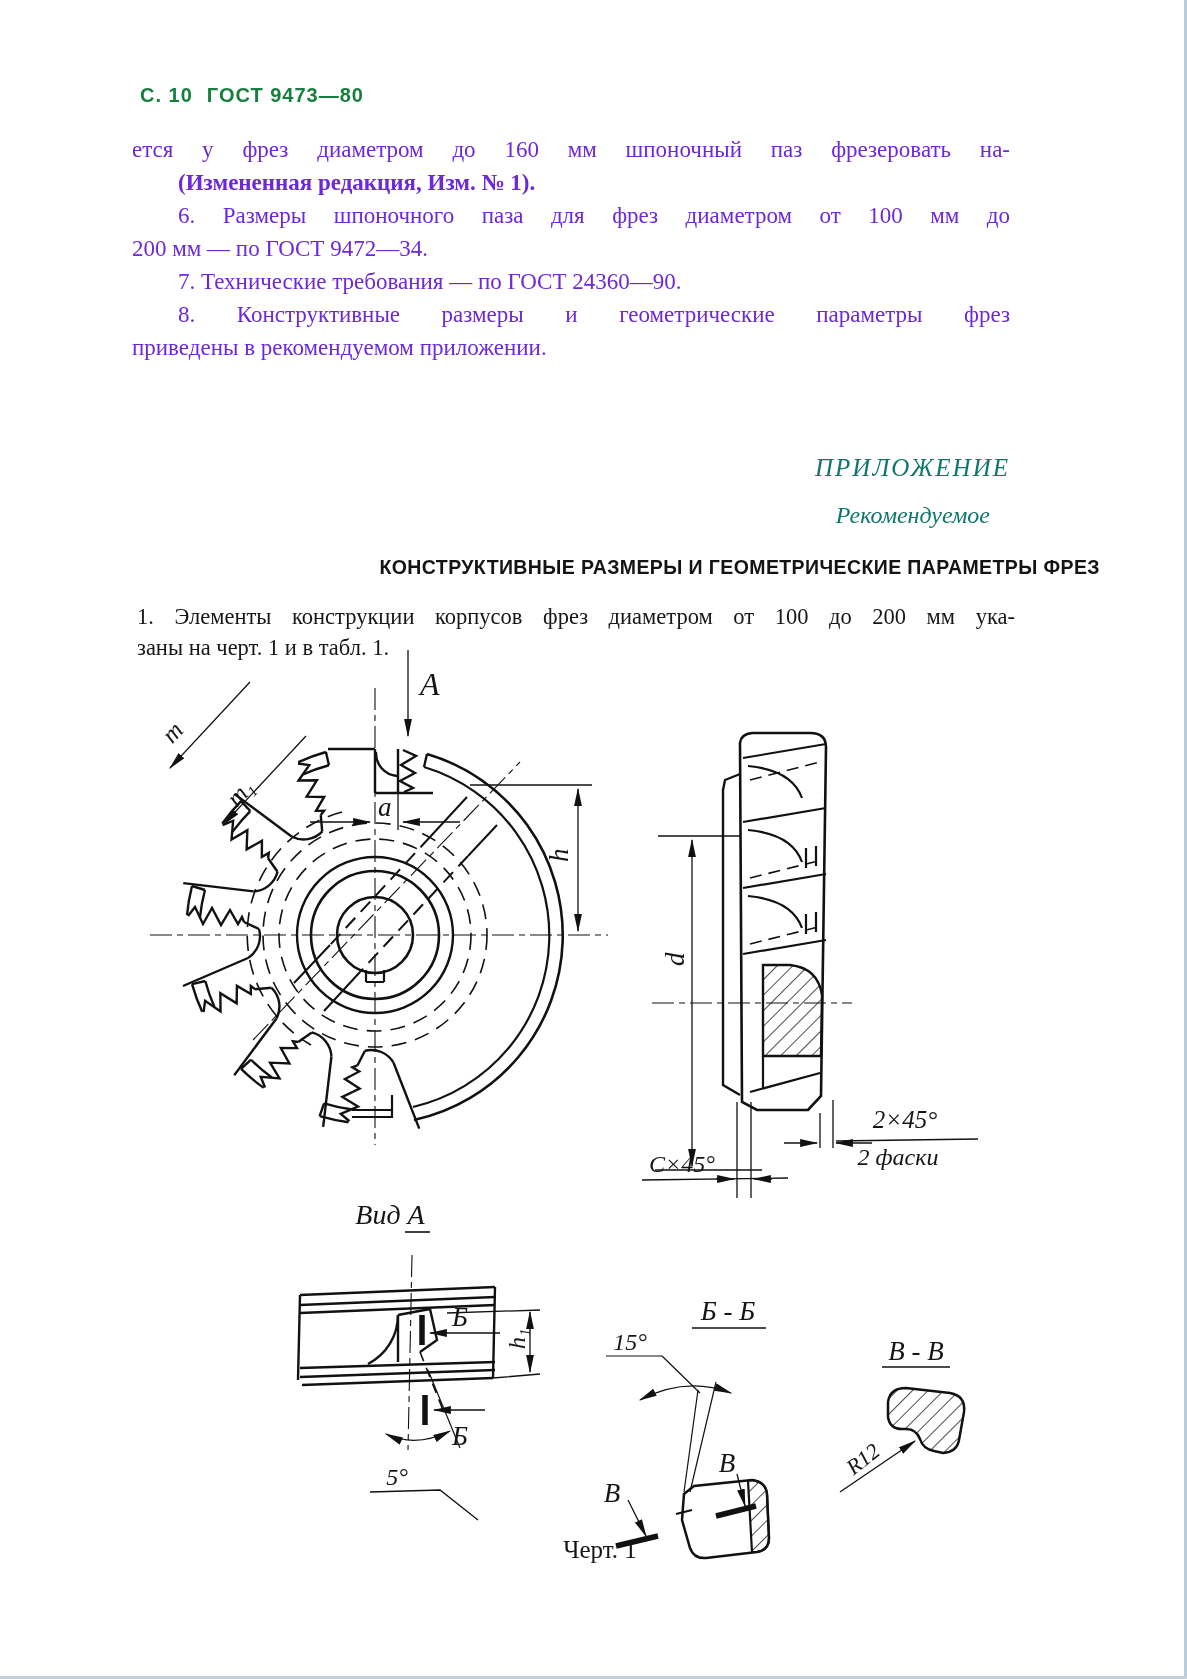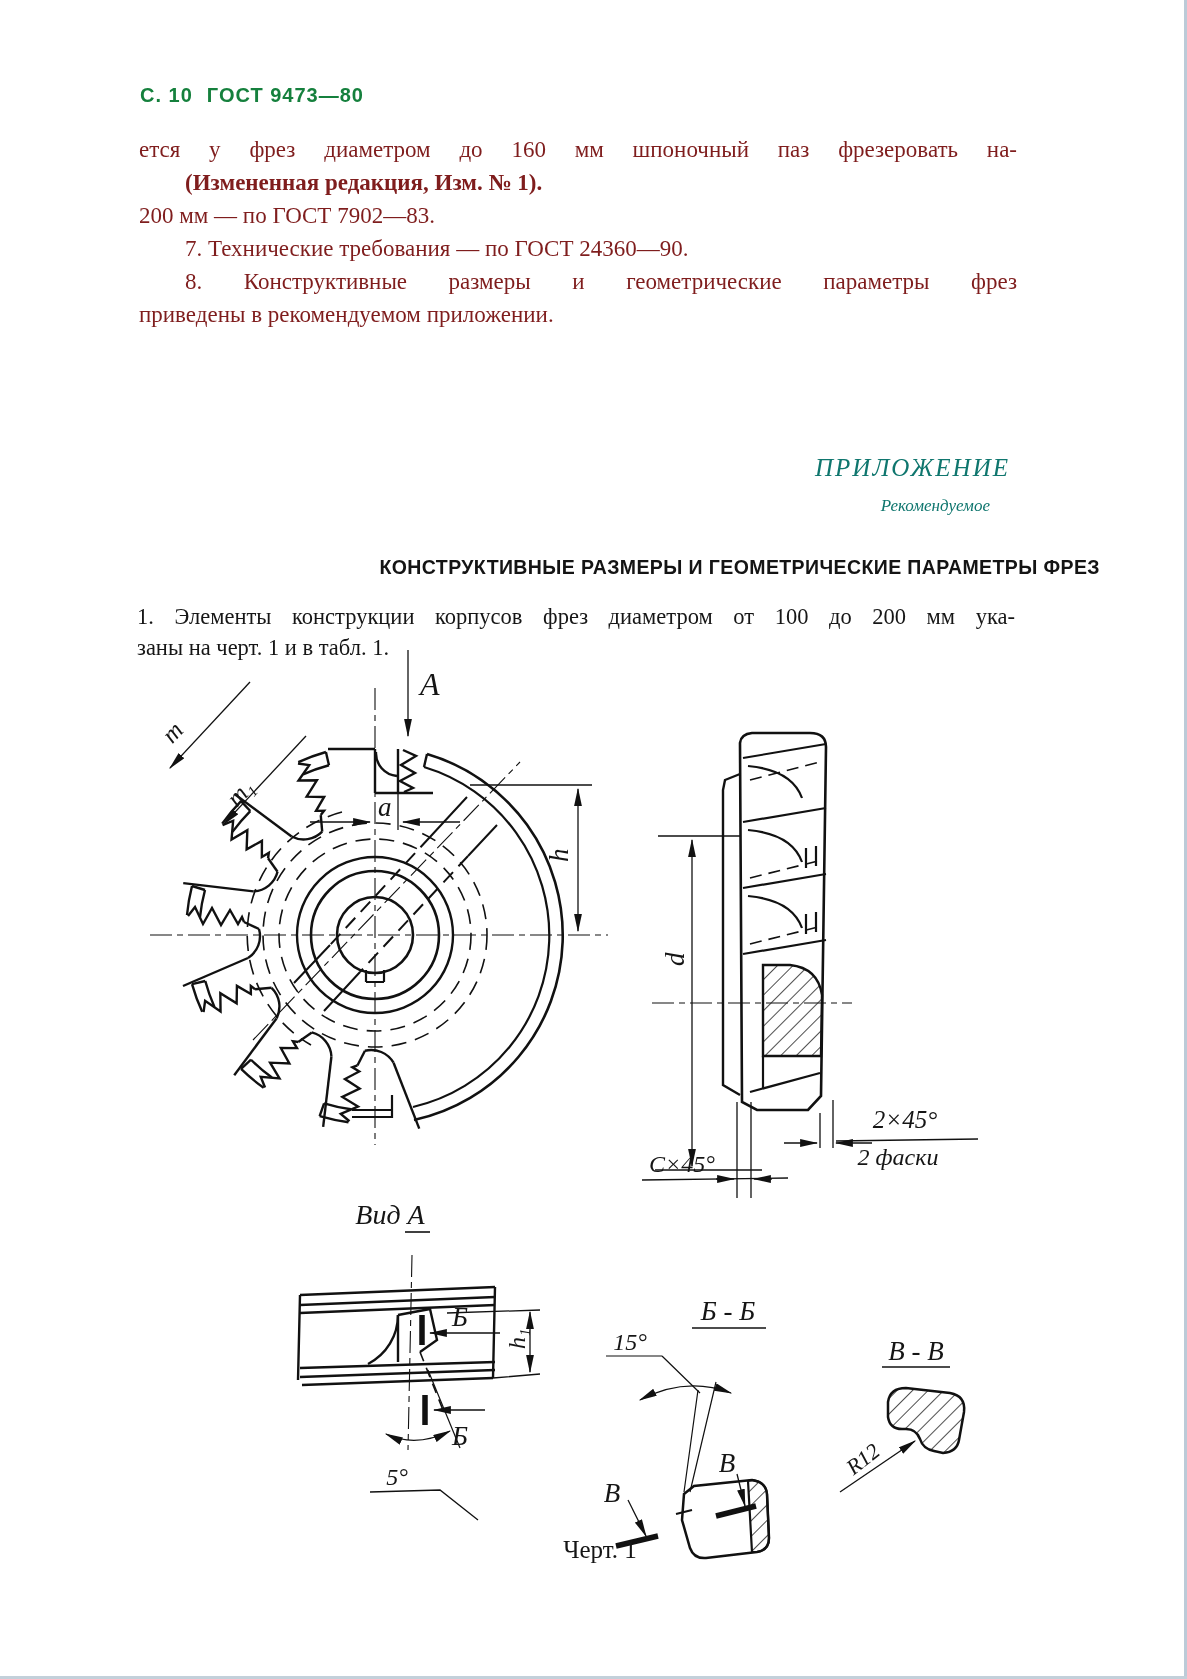--- a/index.html
+++ b/index.html
@@ -5,31 +5,31 @@
   html,body{margin:0;padding:0;}
   body{width:1187px;height:1679px;position:relative;background:#ffffff;
        font-family:"Liberation Serif",serif;color:#111;overflow:hidden;}
   .edge-r{position:absolute;right:0;top:0;width:3px;height:100%;background:#bccbd8;}
   .edge-b{position:absolute;left:0;bottom:0;width:100%;height:3px;background:#c3d0da;}
 
   .hdr{position:absolute;left:140px;top:84px;font-family:"Liberation Sans",sans-serif;
        font-weight:bold;font-size:20px;letter-spacing:1px;color:#15803d;}
   .hdr .num{margin-left:14px;}
 
-  .textblock{position:absolute;left:139px;top:133px;width:878px;
-             font-size:23px;line-height:33px;color:#7f1d1d;}
+  .textblock{position:absolute;left:132px;top:133px;width:878px;
+             font-size:23px;line-height:33px;color:#6d28d9;}
   .ln{white-space:nowrap;}
   .ln.just{text-align:justify;text-align-last:justify;white-space:normal;}
   .ln.ind{padding-left:46px;}
   .ln.b{font-weight:bold;}
 
   .appendix{position:absolute;right:177px;top:454px;text-align:right;
             font-style:italic;color:#0f766e;}
   .appendix .a1{font-size:25px;letter-spacing:2px;}
-  .appendix .a2{font-size:17px;margin-top:14px;padding-right:20px;}
+  .appendix .a2{font-size:24px;margin-top:20px;padding-right:20px;}
 
   .sechead{position:absolute;left:0;top:556px;width:1100px;text-align:right;
            font-family:"Liberation Sans",sans-serif;font-weight:bold;font-size:19.5px;
            letter-spacing:0.4px;color:#141414;}
 
   .intro{position:absolute;left:137px;top:601px;width:878px;font-size:22.5px;line-height:31px;color:#161616;}
 
   .fig{position:absolute;left:0;top:640px;}
   svg text{font-family:"Liberation Serif",serif;font-style:italic;fill:#151515;}
   .cap{font-style:normal !important;}
@@ -40,21 +40,22 @@
 <div class="edge-r"></div>
 <div class="edge-b"></div>
 
 <div class="hdr">
   <span>С. 10</span><span class="num">ГОСТ 9473—80</span>
 </div>
 
 <div class="textblock">
   <div class="ln just">ется у фрез диаметром до 160 мм шпоночный паз фрезеровать на-</div>
   <div class="ln ind b">(Измененная редакция, Изм. № 1).</div>
-  <div class="ln">200 мм — по ГОСТ 7902—83.</div>
+  <div class="ln just ind">6. Размеры шпоночного паза для фрез диаметром от 100 мм до</div>
+  <div class="ln">200 мм — по ГОСТ 9472—34.</div>
   <div class="ln ind">7. Технические требования — по ГОСТ 24360—90.</div>
   <div class="ln just ind">8. Конструктивные размеры и геометрические параметры фрез</div>
   <div class="ln">приведены в рекомендуемом приложении.</div>
 </div>
 
 <div class="appendix">
   <div class="a1">ПРИЛОЖЕНИЕ</div>
   <div class="a2">Рекомендуемое</div>
 </div>
 

